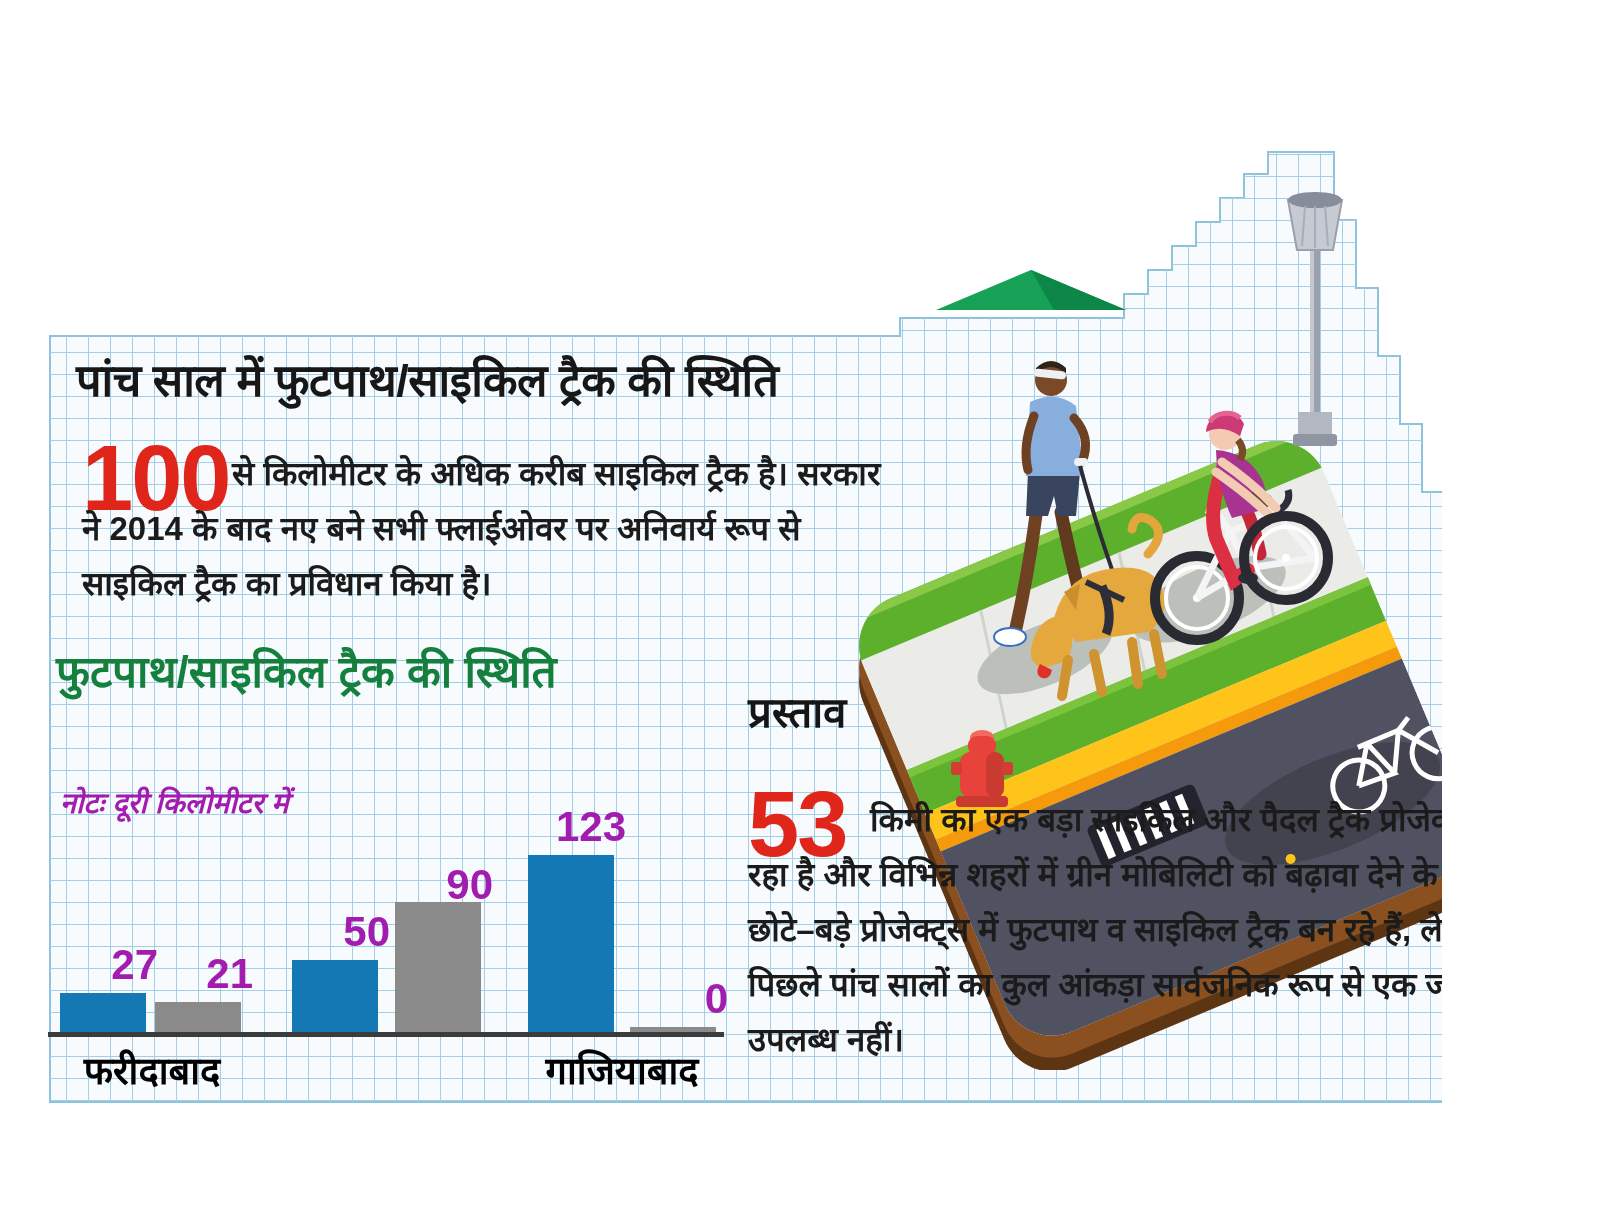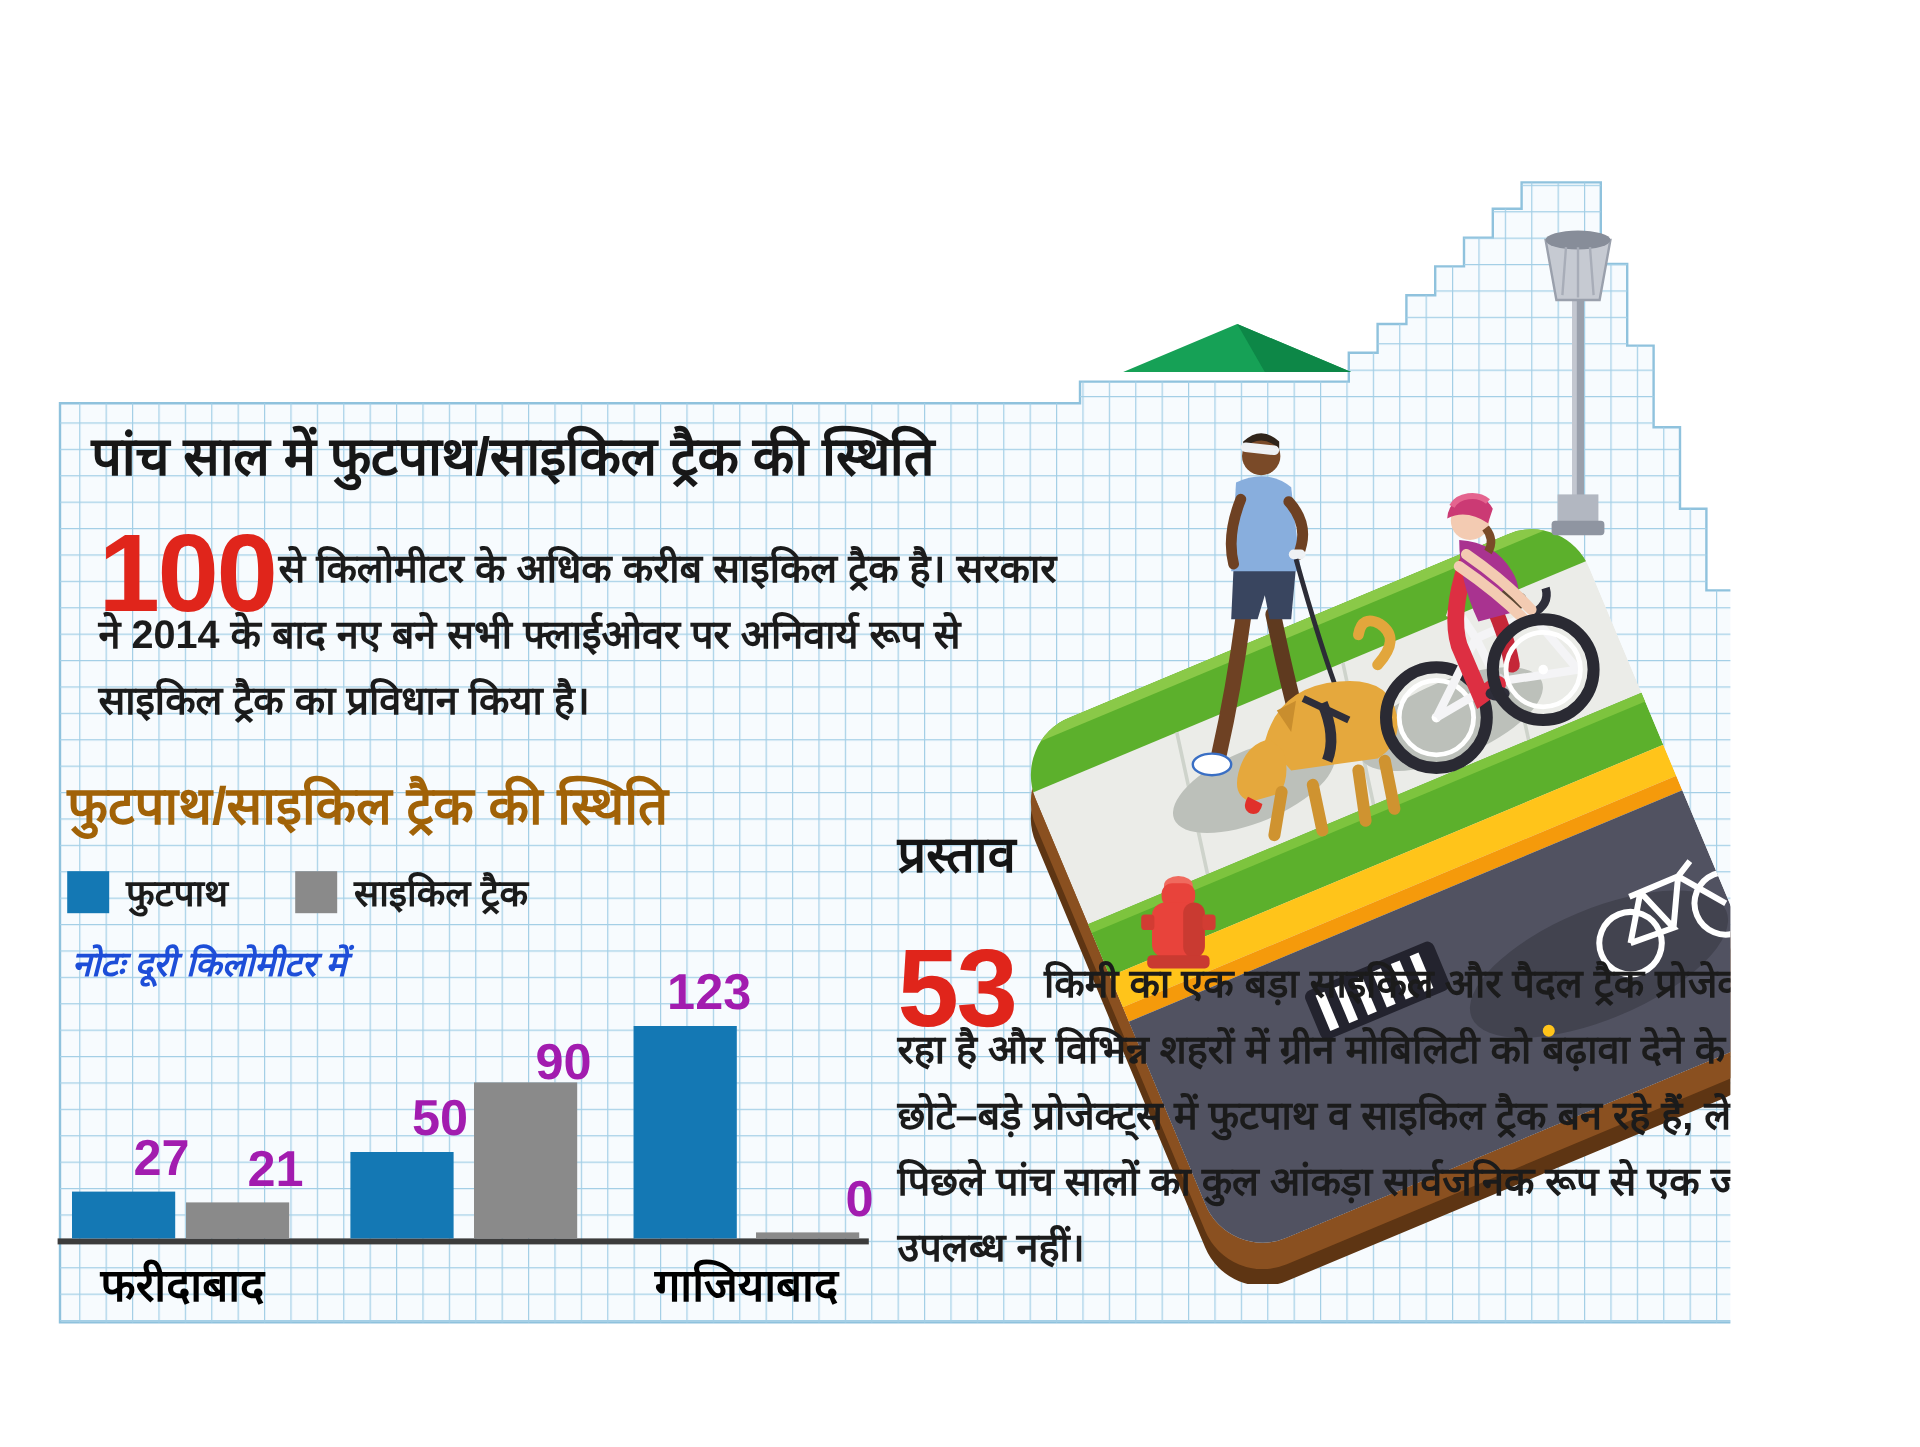--- a/index.html
+++ b/index.html
@@ -3,38 +3,38 @@
 <meta charset="utf-8">
 <style>
   html,body{margin:0;padding:0;background:#ffffff;}
   .canvas{position:relative;width:1442px;height:1206px;overflow:hidden;background:#ffffff;
           font-family:"Liberation Sans","DejaVu Sans",sans-serif;color:#1e1e1e;}
   .grid-bg{position:absolute;left:0;top:0;}
   .illus{position:absolute;left:818px;top:140px;}
 
   .title{position:absolute;left:76px;top:348px;width:820px;font-size:45px;font-weight:800;
          color:#171717;letter-spacing:-0.5px;}
-  .chart-heading{position:absolute;left:56px;top:640px;font-size:44px;font-weight:800;color:#a16207;}
+  .chart-heading{position:absolute;left:56px;top:640px;font-size:44px;font-weight:800;color:#15803d;}
   .proposal-heading{position:absolute;left:748px;top:682px;font-size:42px;font-weight:800;color:#151515;}
 
   .stat{position:absolute;}
   .stat .big-num{position:absolute;left:0;top:-14px;font-size:92px;font-weight:800;color:#e0251b;
                  line-height:92px;letter-spacing:-2px;}
   .stat .stat-text{display:block;font-size:33px;font-weight:700;line-height:55px;color:#1b1b1b;}
   .stat100{left:82px;top:446px;width:800px;}
   .stat100 .stat-text{text-indent:150px;}
   .stat53{left:748px;top:792px;width:800px;}
   .stat53 .stat-text{text-indent:122px;}
 
   .legend{position:absolute;left:56px;top:722px;display:flex;gap:56px;align-items:center;}
   .legend-item{display:flex;align-items:center;gap:14px;}
   .legend-swatch{width:35px;height:35px;display:inline-block;}
   .legend-label{font-size:31px;font-weight:700;color:#1b1b1b;}
 
-  .note{position:absolute;left:60px;top:782px;font-size:29px;font-weight:700;font-style:italic;color:#1d4ed8;}
+  .note{position:absolute;left:60px;top:782px;font-size:29px;font-weight:700;font-style:italic;color:#a21caf;}
 
   .chart{position:absolute;left:48px;top:845px;width:680px;height:260px;}
   .chart .baseline{position:absolute;left:0;top:187px;width:676px;height:5px;background:#3c3c3c;}
   .chart .bar{position:absolute;}
   .chart .bar-value{position:absolute;width:110px;text-align:right;font-size:42px;font-weight:700;color:#a21caf;}
   .chart .cat-label{position:absolute;width:240px;text-align:center;top:198px;font-size:38px;font-weight:800;color:#000000;}
 </style>
 </head>
 <body>
 
@@ -193,30 +193,20 @@
   </svg>
 
   <div class="title">पांच साल में फुटपाथ/साइकिल ट्रैक की स्थिति</div>
 
   <div class="stat stat100">
     <span class="big-num">100</span>
     <span class="stat-text">से किलोमीटर के अधिक करीब साइकिल ट्रैक है। सरकार ने 2014 के बाद नए बने सभी फ्लाईओवर पर अनिवार्य रूप से साइकिल ट्रैक का प्रविधान किया है।</span>
   </div>
 
   <div class="chart-heading">फुटपाथ/साइकिल ट्रैक की स्थिति</div>
-  <div class="legend" id="legend">
-      <div class="legend-item">
-        <span class="legend-swatch" style="background: rgb(20, 120, 180);"></span>
-        <span class="legend-label">फुटपाथ</span>
-      </div>
-      <div class="legend-item">
-        <span class="legend-swatch" style="background: rgb(138, 138, 138);"></span>
-        <span class="legend-label">साइकिल ट्रैक</span>
-      </div>
-    </div>
   <div class="note">नोटः दूरी किलोमीटर में</div>
 
   <div class="chart" id="chart">
     <div class="baseline"></div>
   <div class="bar" style="left: 12px; top: 148px; width: 86px; height: 39px; background: rgb(20, 120, 180);"></div>
       <div class="bar-value" style="left: 0px; top: 96px;">27</div>
       <div class="bar" style="left: 107px; top: 157px; width: 86px; height: 30px; background: rgb(138, 138, 138);"></div>
       <div class="bar-value" style="left: 95px; top: 105px;">21</div>
       <div class="cat-label" style="left: -16px;">फरीदाबाद</div>
       <div class="bar" style="left: 244px; top: 115px; width: 86px; height: 72px; background: rgb(20, 120, 180);"></div>

